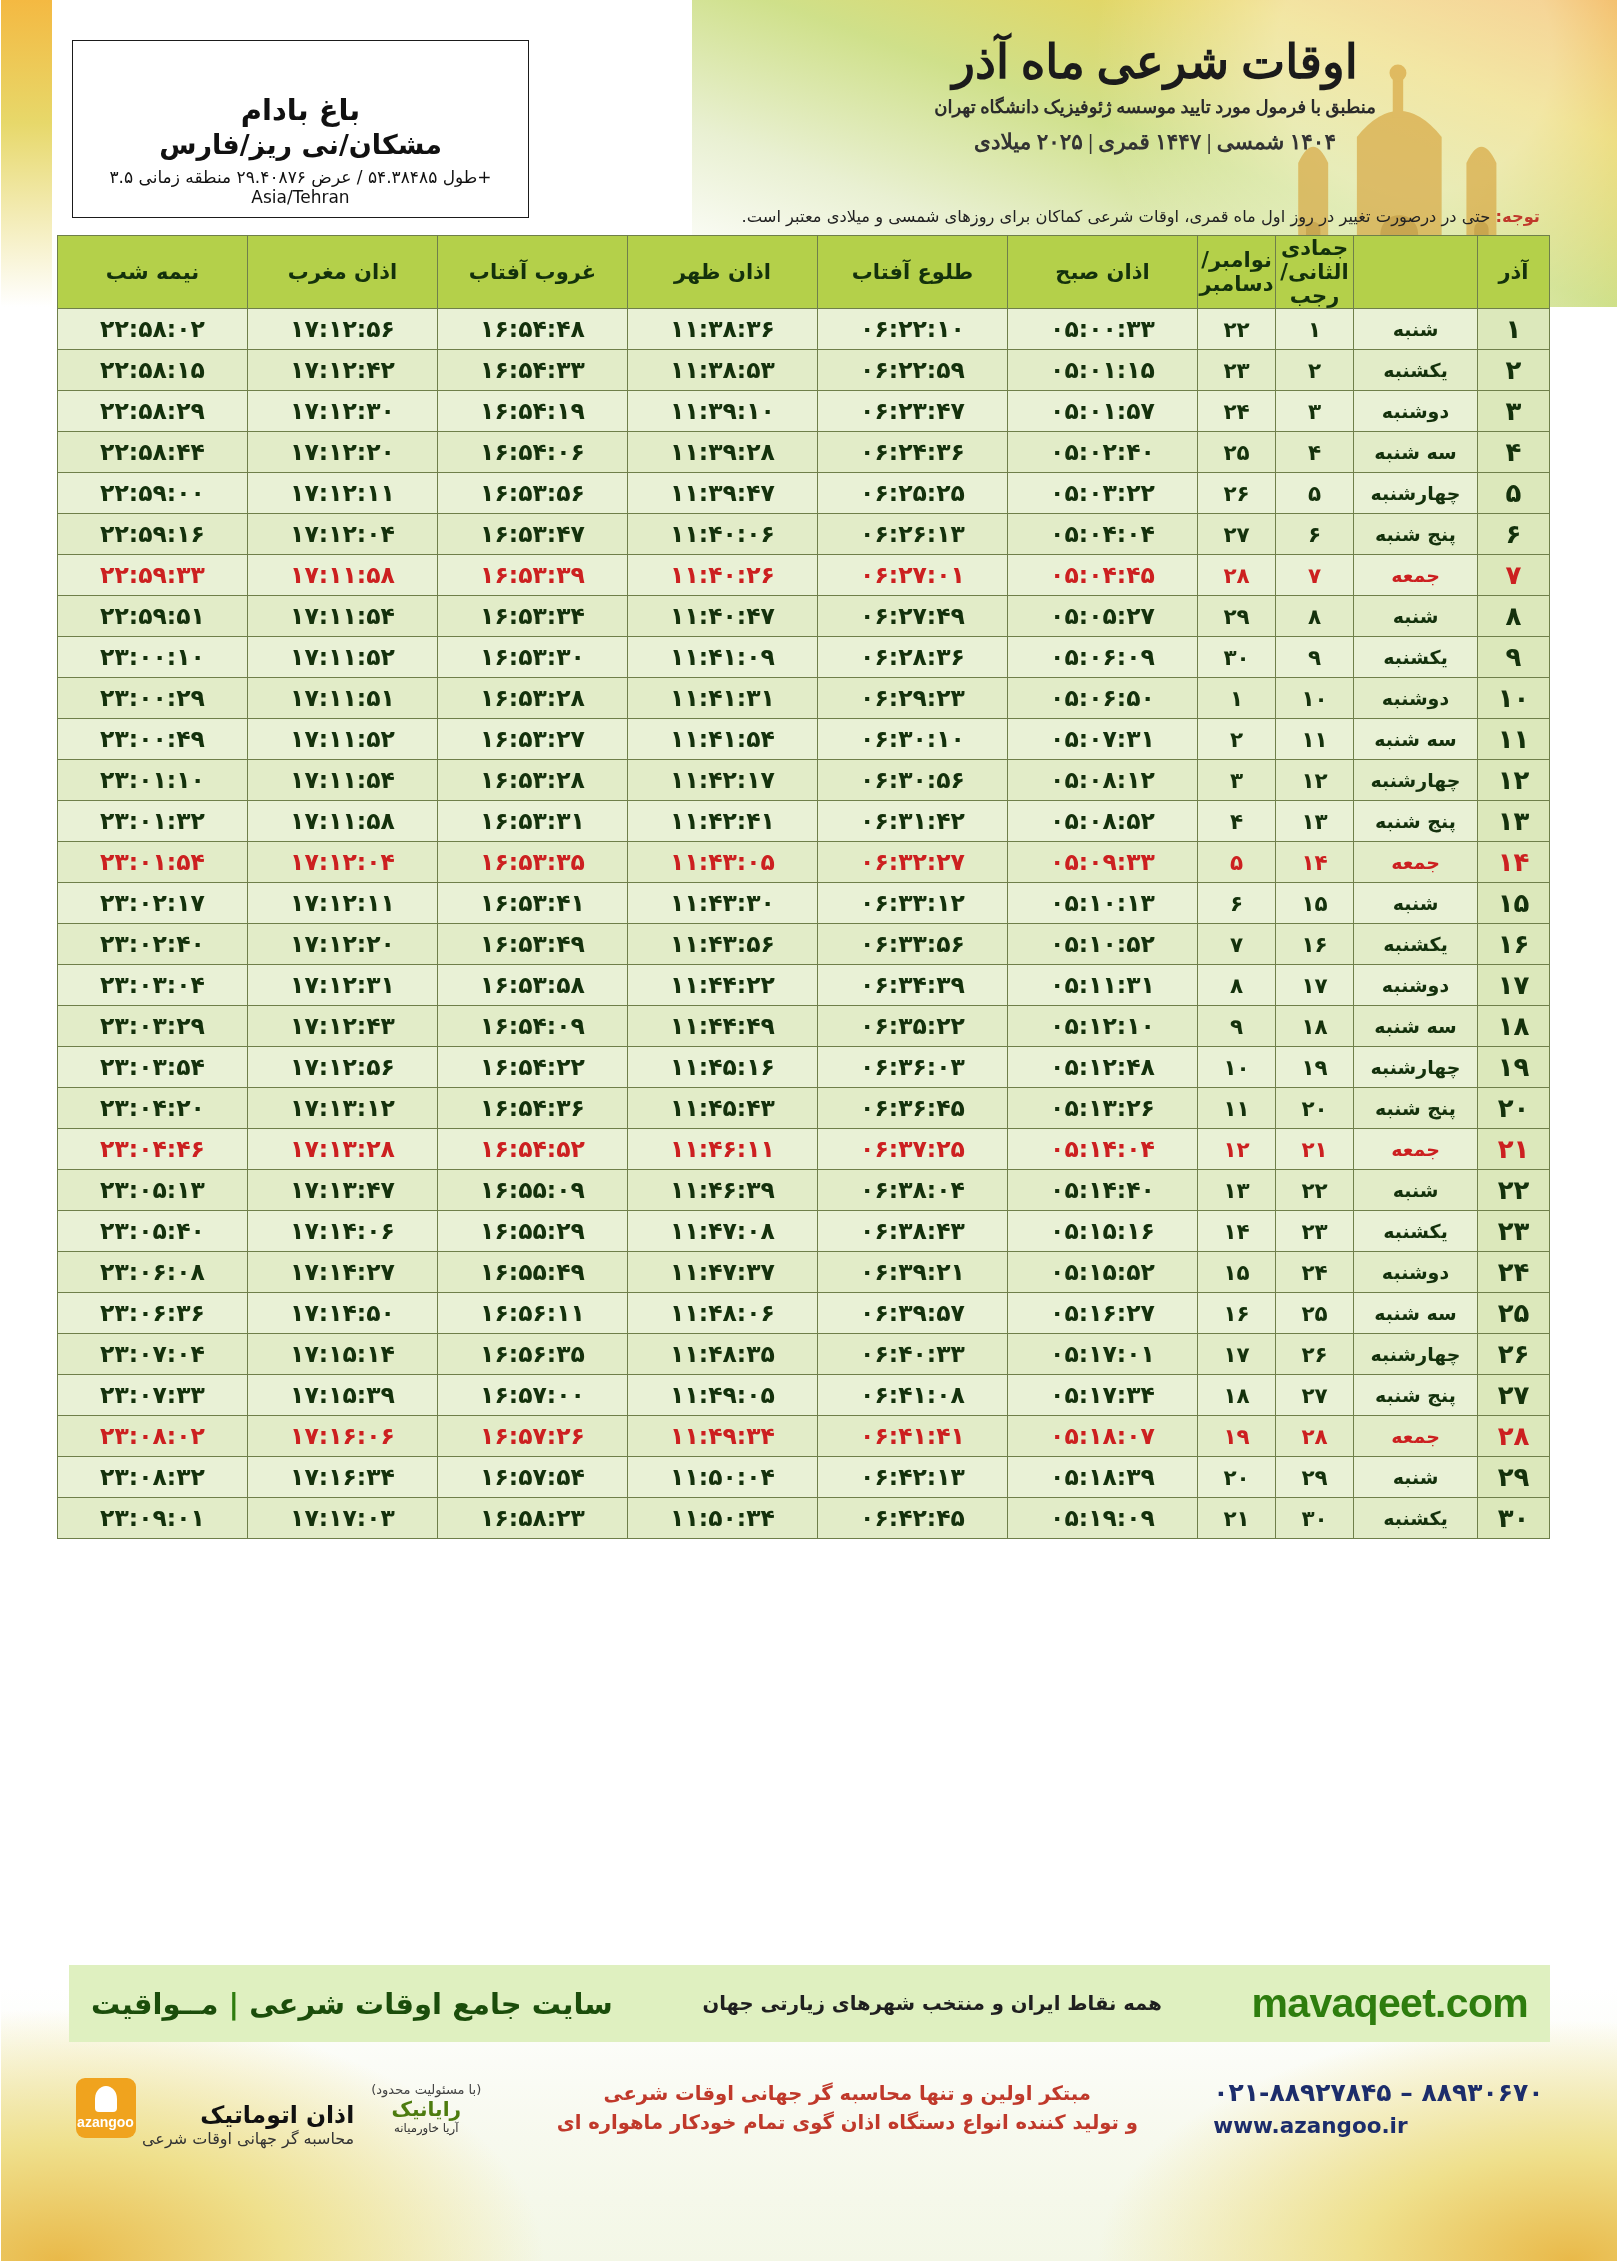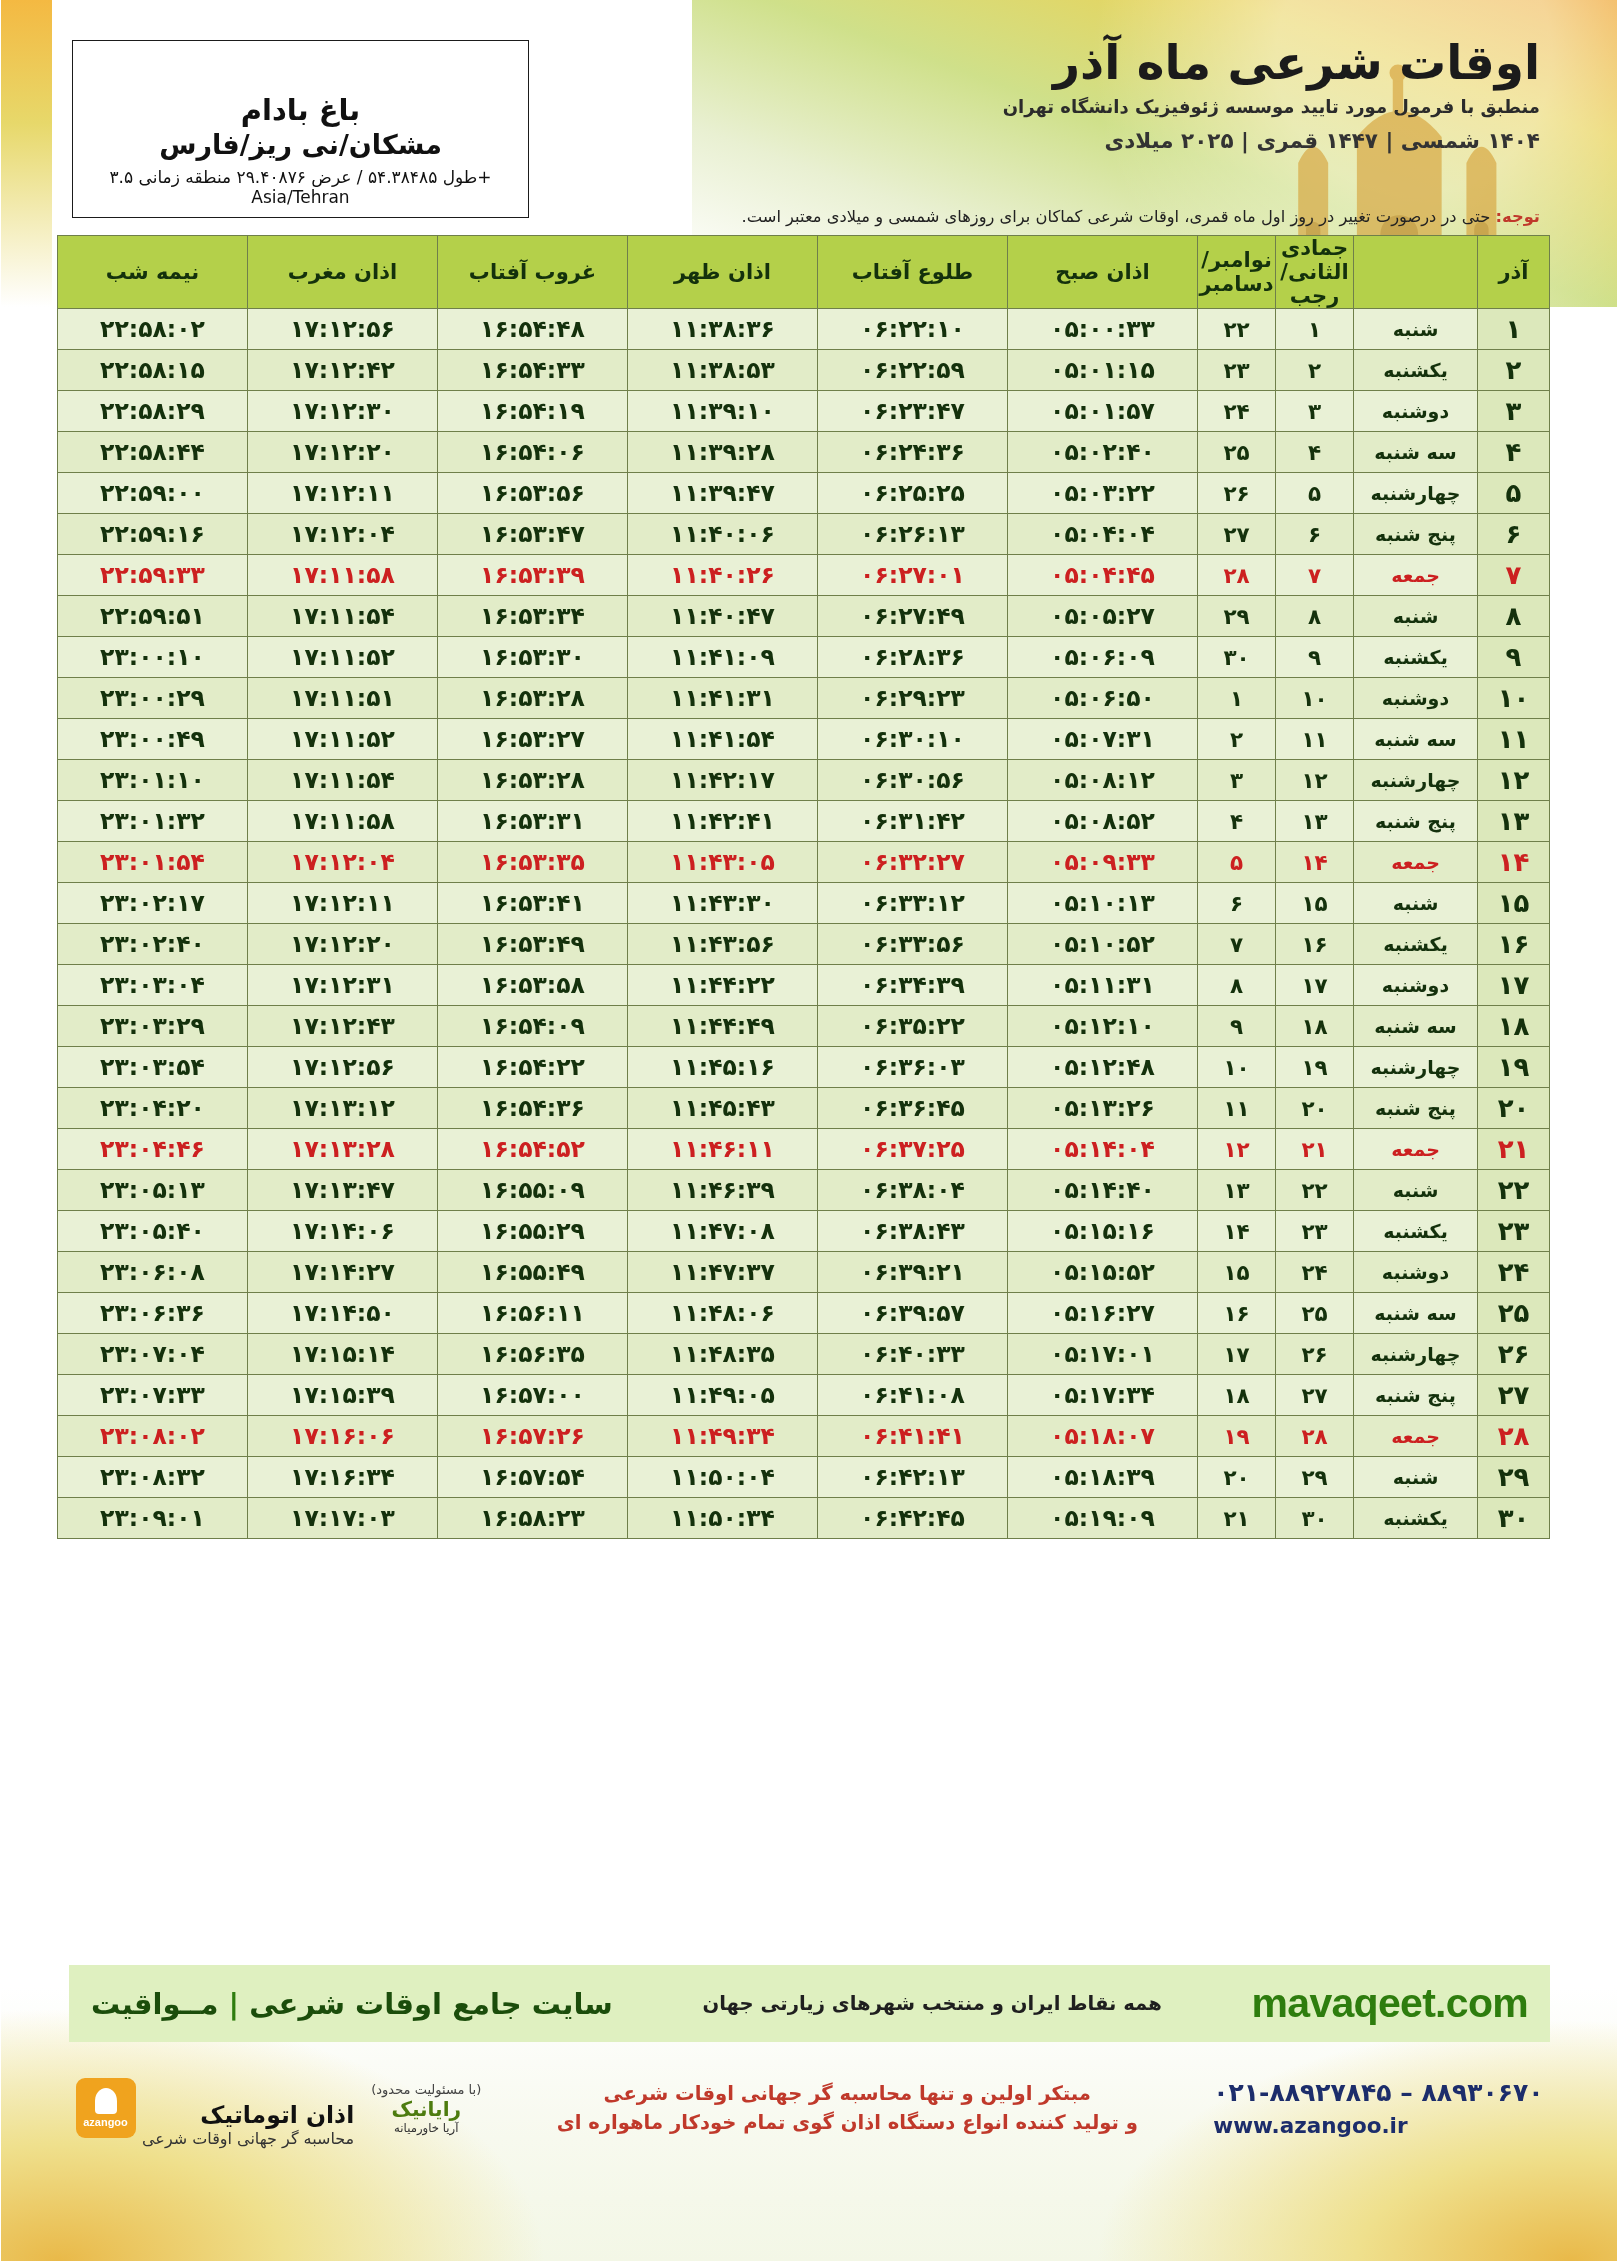--- a/index.html
+++ b/index.html
@@ -45,21 +45,21 @@
     background: radial-gradient(ellipse at 92% 100%, #e9b949 0%, #efe08d 28%, rgba(255,255,255,0) 62%);
     z-index:0;
   }
 
   .page { position:relative; z-index:5; width:1618px; height:2261px; }
 
   
   .header { position:absolute; top:0; right:0; width:1618px; height:222px; }
 
   .title-block{
-    position:absolute; right:78px; top:38px; width:770px; text-align:right;
+    position:absolute; right:78px; top:38px; width:770px; text-align:center;font-family:Liberation Serif, serif;
   }
   .title-main{
     font-size:47px; font-weight:bold; color:#1b1b1b; letter-spacing:-0.7px; line-height:1.05;
   }
   .title-sub{
     font-size:18px; font-weight:bold; color:#2b2b2b; margin-top:9px;
   }
   .title-years{
     font-size:21.5px; color:#333; margin-top:10.4px; font-weight:bold;
   }
@@ -145,21 +145,21 @@
   .logo-rayanic .r3{ font-size:11.7px; color:#333; }
   .logo-azan{ display:flex; align-items:center; gap:6.5px; }
   .logo-azan .txt{ text-align:right; }
   .logo-azan .a1{ font-size:23.5px; font-weight:bold; color:#111;margin-top:33px; }
   .logo-azan .a2{ font-size:16px; color:#333; }
   .azan-badge{
     width:60px;height:60px;border-radius:9px;background:#f0a31e;display:flex;align-items:center;justify-content:center;
     flex-direction:column;
   }
   .azan-badge .dome{ width:22px;height:26px;background:#fff;border-radius:50% 50% 3.9px 3.9px; }
-  .azan-badge .lbl{ font-size:11px;color:#fff;font-weight:bold;margin-top:2.6px;font-family:"Liberation Sans",sans-serif;}
+  .azan-badge .lbl{ font-size:14px;color:#fff;font-weight:bold;margin-top:2.6px;font-family:"Liberation Sans",sans-serif;}
 </style>
 </head>
 <body>
 
 <div class="bg-top-right"></div>
 <div class="bg-left-strip"></div>
 <svg class="mosque" viewBox="0 0 420 500">
   <g fill="#d6a23a" opacity="0.75">
     <rect x="150" y="210" width="130" height="290"></rect>
     <path d="M150 210 q65 -80 130 0 z"></path>

